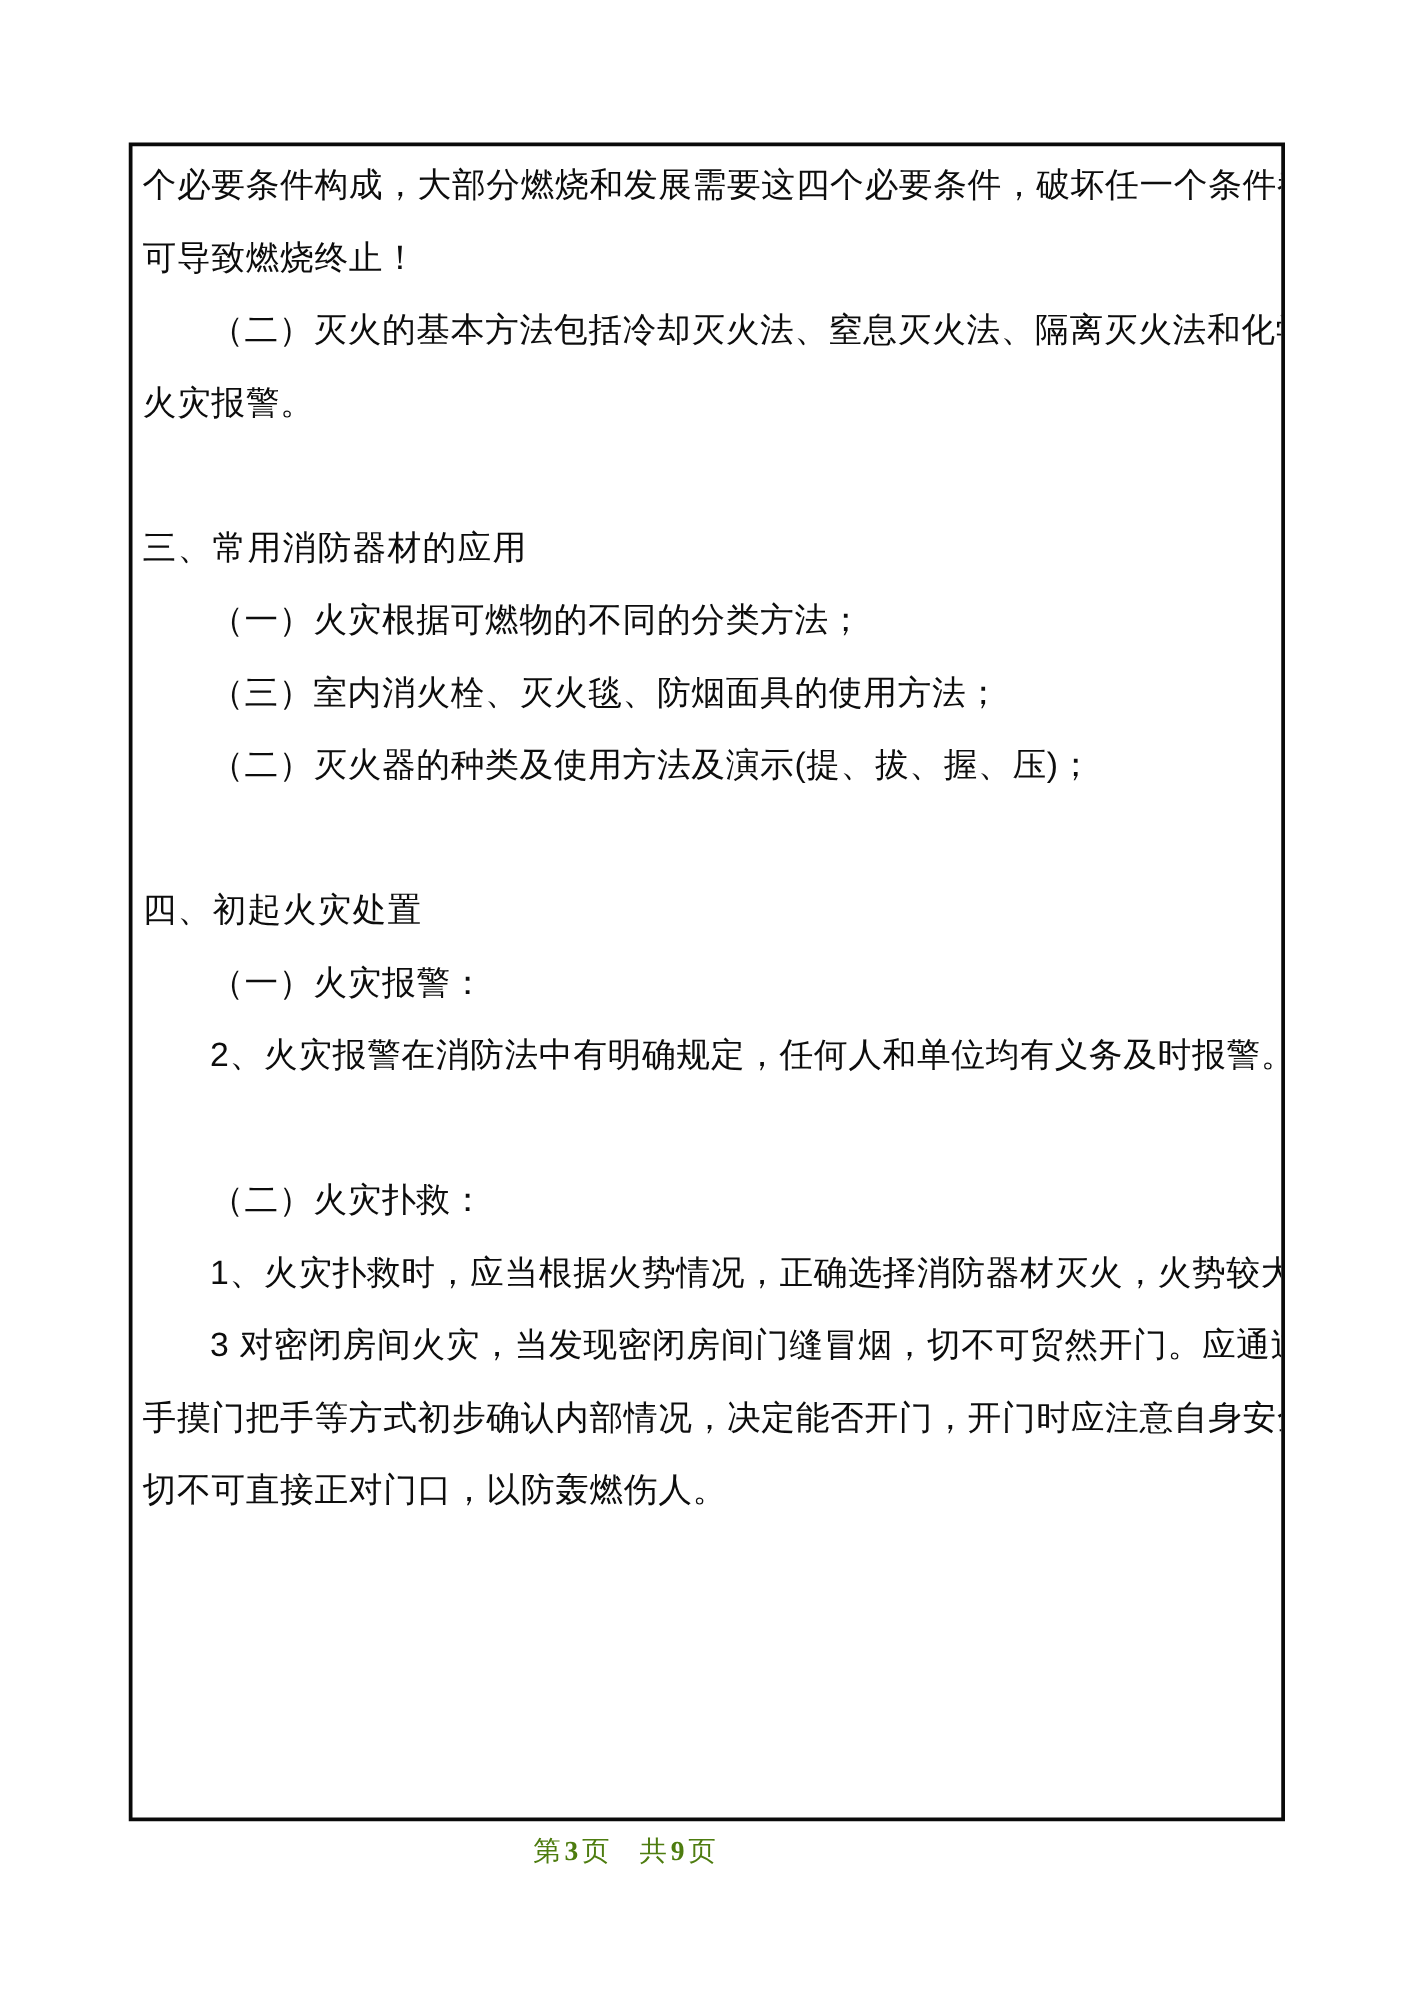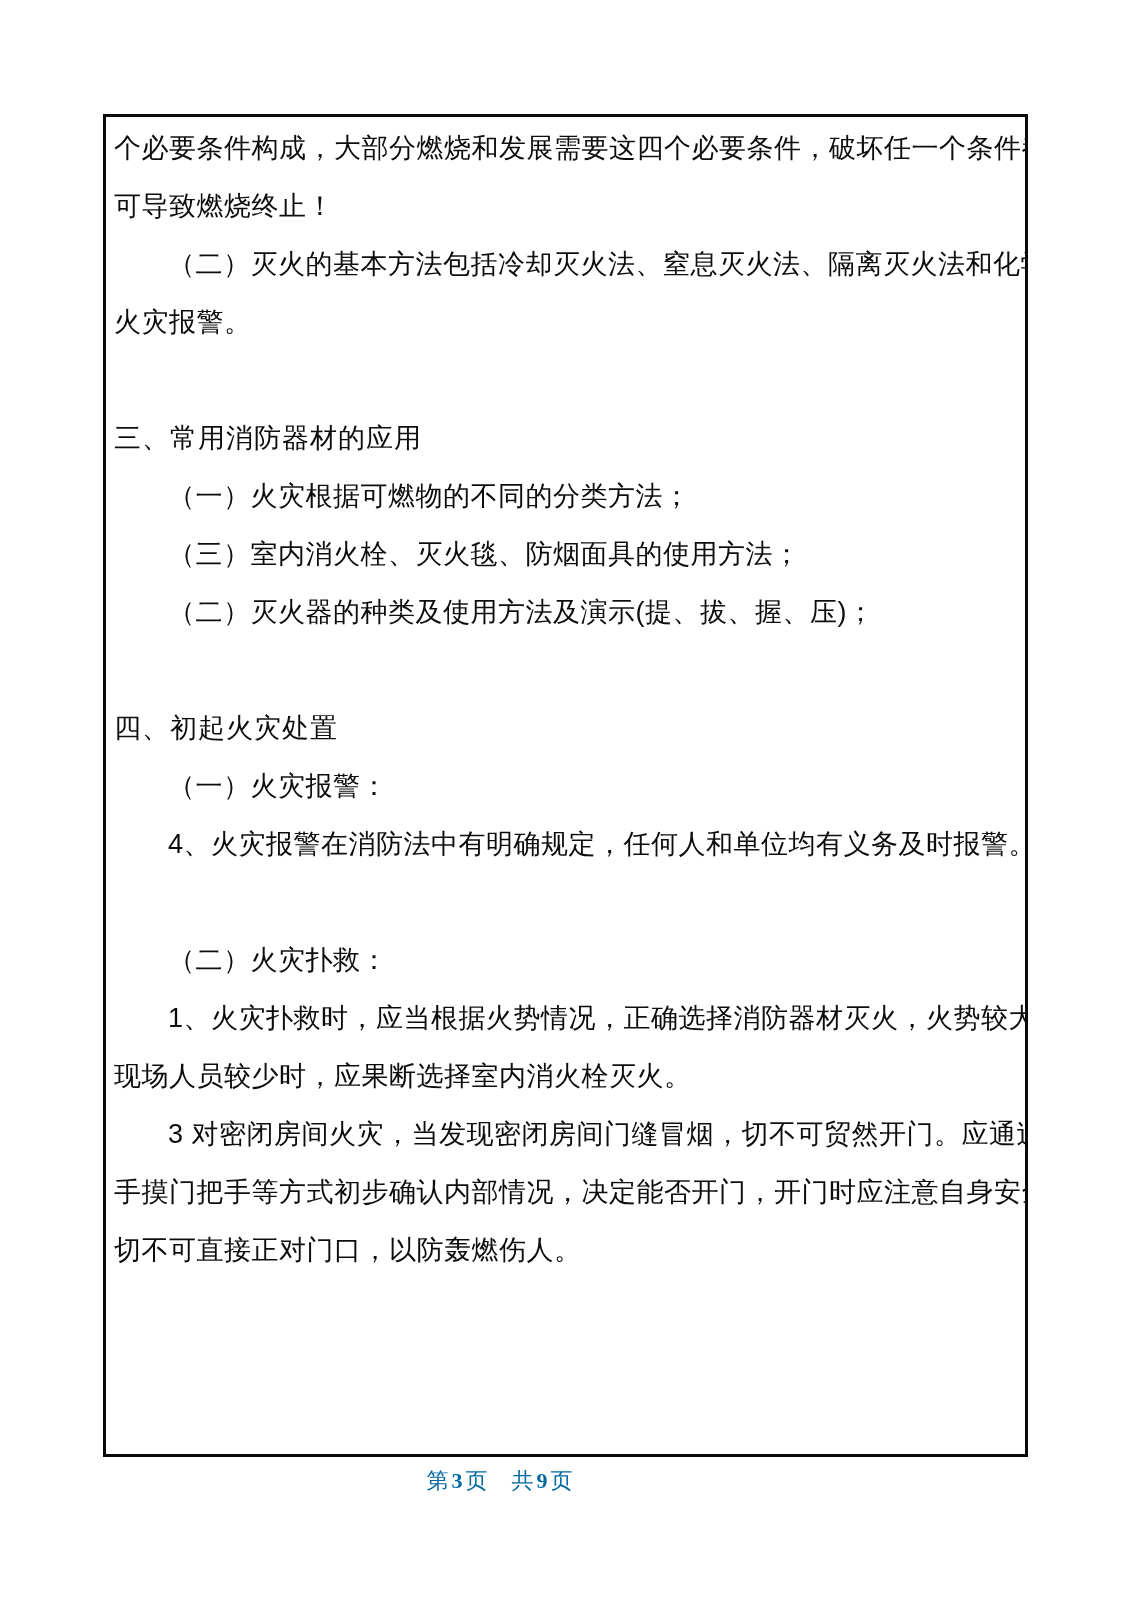--- a/index.html
+++ b/index.html
@@ -49,21 +49,21 @@
   }
   .footer {
     position: absolute;
     left: 0;
     top: 1466px;
     width: 999px;
     text-align: center;
     font-family: "Liberation Serif", "DejaVu Serif", serif;
     font-size: 22px;
     line-height: 30px;
-    color: #0369a1;
+    color: #4d7c0f;
   }
   .footer .group {
     display: inline-block;
   }
   .footer .group.first {
     margin-right: 24px;
   }
   .footer .num {
     font-weight: 700;
     margin: 0 3px;
@@ -80,25 +80,24 @@
       <div class="line body indent">（二）灭火的基本方法包括冷却灭火法、窒息灭火法、隔离灭火法和化学</div>
       <div class="line body">火灾报警。</div>
       <div class="line blank"></div>
       <div class="line heading">三、常用消防器材的应用</div>
       <div class="line body indent">（一）火灾根据可燃物的不同的分类方法；</div>
       <div class="line body indent">（三）室内消火栓、灭火毯、防烟面具的使用方法；</div>
       <div class="line body indent">（二）灭火器的种类及使用方法及演示(提、拔、握、压)；</div>
       <div class="line blank"></div>
       <div class="line heading">四、初起火灾处置</div>
       <div class="line body indent">（一）火灾报警：</div>
-      <div class="line body indent">4、火灾报警在消防法中有明确规定，任何人和单位均有义务及时报警。</div>
+      <div class="line body indent">2、火灾报警在消防法中有明确规定，任何人和单位均有义务及时报警。</div>
       <div class="line blank"></div>
       <div class="line body indent">（二）火灾扑救：</div>
       <div class="line body indent">1、火灾扑救时，应当根据火势情况，正确选择消防器材灭火，火势较大、</div>
-      <div class="line body">现场人员较少时，应果断选择室内消火栓灭火。</div>
       <div class="line body indent">3 对密闭房间火灾，当发现密闭房间门缝冒烟，切不可贸然开门。应通过</div>
       <div class="line body">手摸门把手等方式初步确认内部情况，决定能否开门，开门时应注意自身安全，</div>
       <div class="line body">切不可直接正对门口，以防轰燃伤人。</div>
     </div>
 
   <div class="footer">
     <span class="group first"><span>第</span><span class="num">3</span><span>页</span></span><span class="group"><span>共</span><span class="num">9</span><span>页</span></span>
   </div>
 
 </div>

